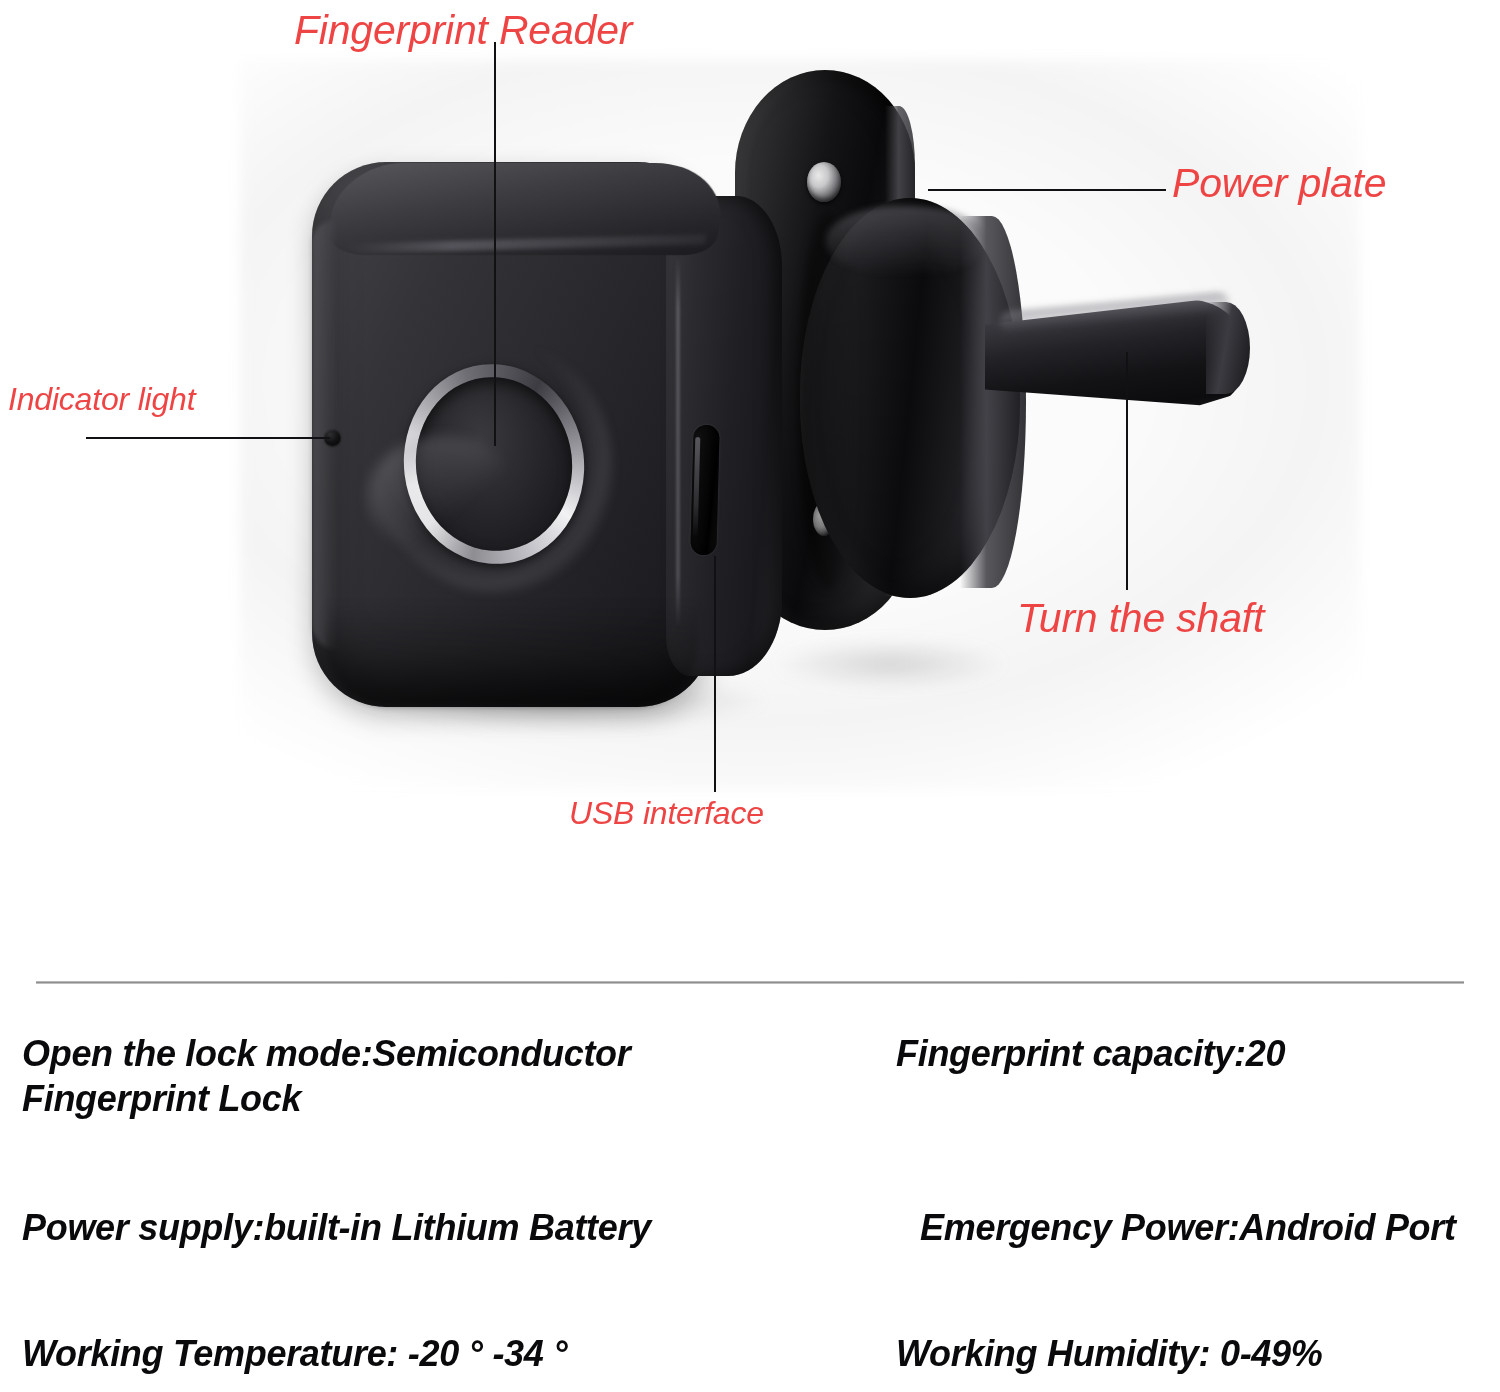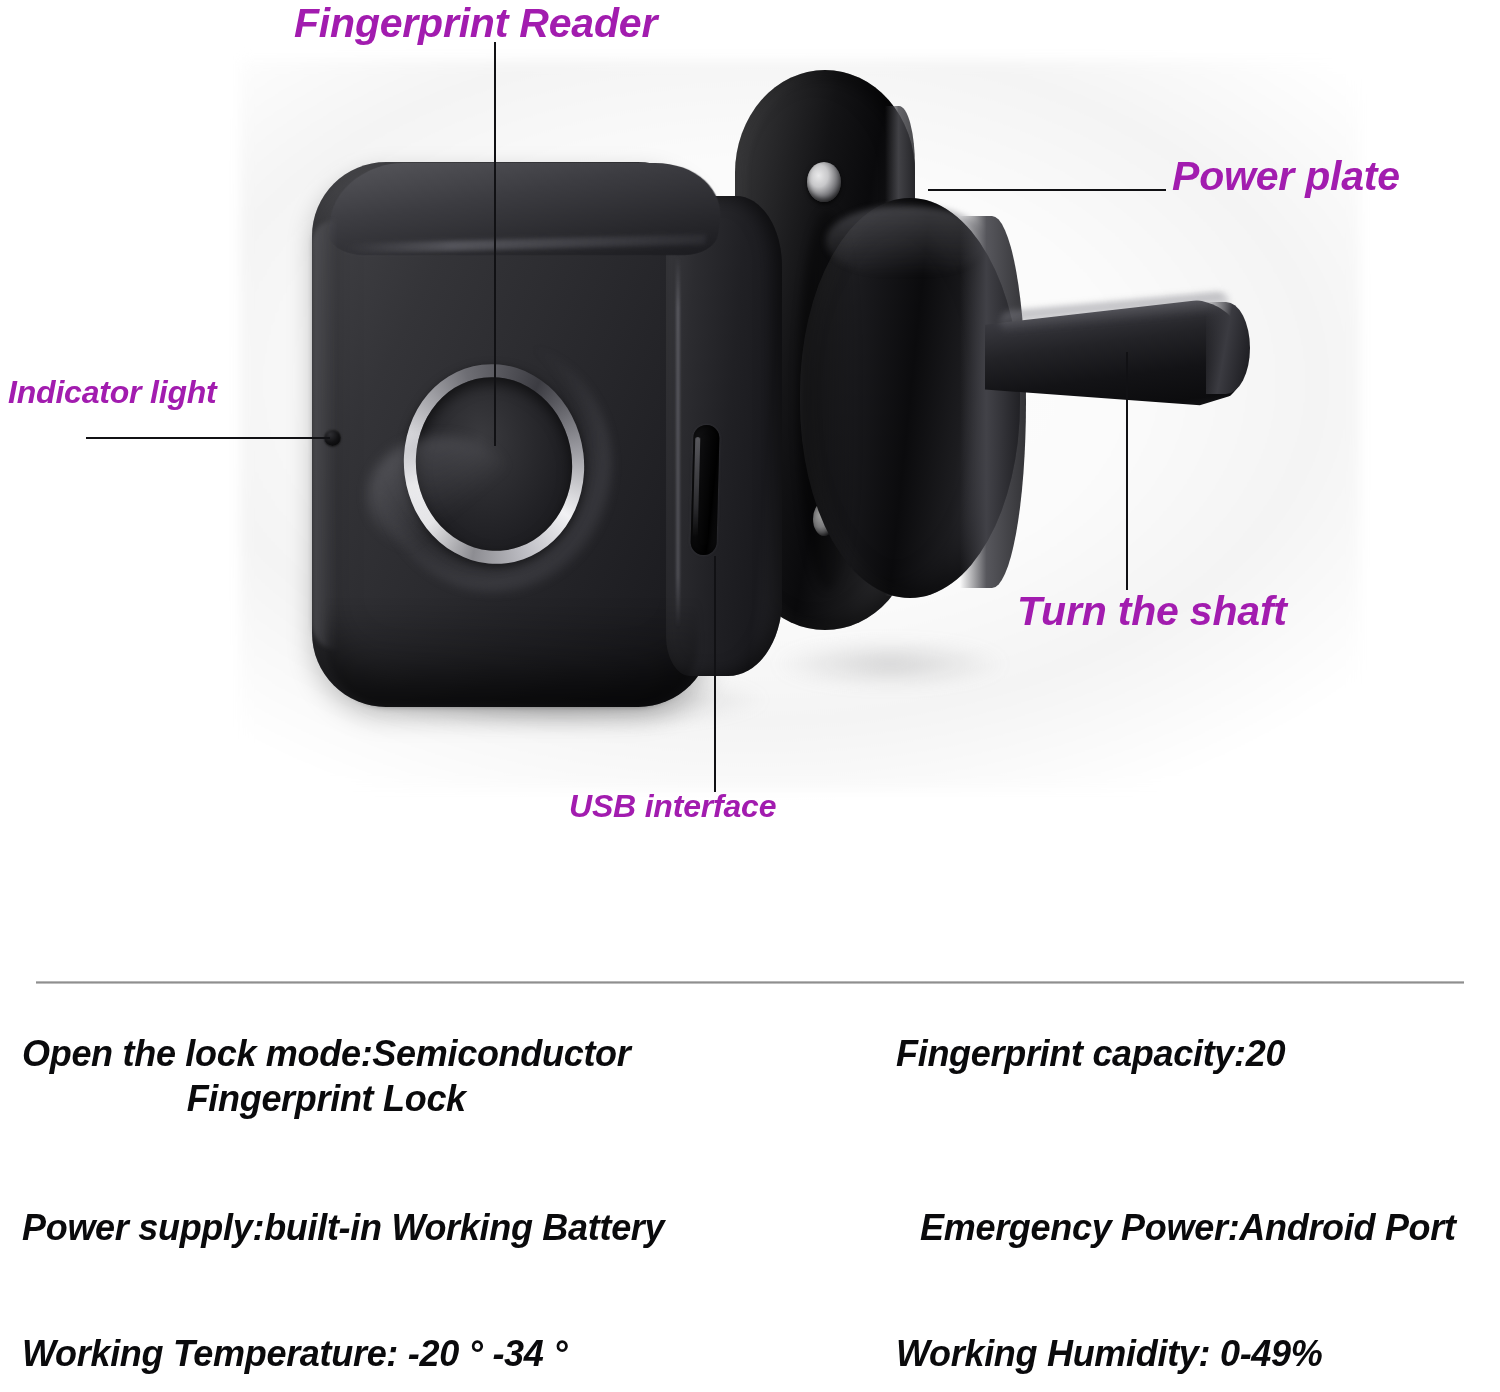--- a/index.html
+++ b/index.html
@@ -305,26 +305,27 @@
 
   
   .leader { position: absolute; background: #111114; }
   .leader-v { width: 2px; }
   .leader-h { height: 2px; }
 
   
   .callout {
     position: absolute;
     font-family: "Liberation Sans", "DejaVu Sans", sans-serif;
-    font-weight: 700;
+    font-weight: 400;
     font-style: italic;
-    color: #a21caf;
+    color: #ef4444;
     white-space: nowrap;
     letter-spacing: -0.2px;
     line-height: 1.06;
+    margin-top: 7px;
   }
 
   
   .divider {
     position: absolute;
     left: 36px; top: 981px;
     width: 1428px; height: 3px;
     background: linear-gradient(180deg, #c9c9c9 0%, #8f8f8f 50%, #d6d6d6 100%);
   }
 
@@ -340,21 +341,20 @@
 
   .spec-item {
     font-family: "Liberation Sans", "DejaVu Sans", sans-serif;
     font-weight: 700;
     font-style: italic;
     font-size: 36px;
     line-height: 1.24;
     color: #0a0a0c;
     letter-spacing: -0.3px;
     white-space: pre-line;
-    text-align: center;
   }
   .spec-col.left  .spec-item:nth-child(1) { position: absolute; top: 22px;  left: 0; }
   .spec-col.left  .spec-item:nth-child(2) { position: absolute; top: 196px; left: 0; }
   .spec-col.left  .spec-item:nth-child(3) { position: absolute; top: 322px; left: 0; }
   .spec-col.right .spec-item:nth-child(1) { position: absolute; top: 22px;  left: 0; }
   .spec-col.right .spec-item:nth-child(2) { position: absolute; top: 196px; left: 0; margin-left: 24px; }
   .spec-col.right .spec-item:nth-child(3) { position: absolute; top: 322px; left: 0; }
 </style>
 </head>
 <body>
@@ -423,21 +423,21 @@
 
   </div>
 
   <div class="divider"></div>
 
   <div id="specs">
 
     <div class="spec-col left">
       <div class="spec-item">Open the lock mode:Semiconductor
 Fingerprint Lock</div>
-      <div class="spec-item">Power supply:built-in Working Battery</div>
+      <div class="spec-item">Power supply:built-in Lithium Battery</div>
       <div class="spec-item">Working Temperature: -20 ° -34 °</div>
     </div>
 
     <div class="spec-col right">
       <div class="spec-item">Fingerprint capacity:20</div>
       <div class="spec-item">Emergency Power:Android Port</div>
       <div class="spec-item">Working Humidity: 0-49%</div>
     </div>
 
   </div>

